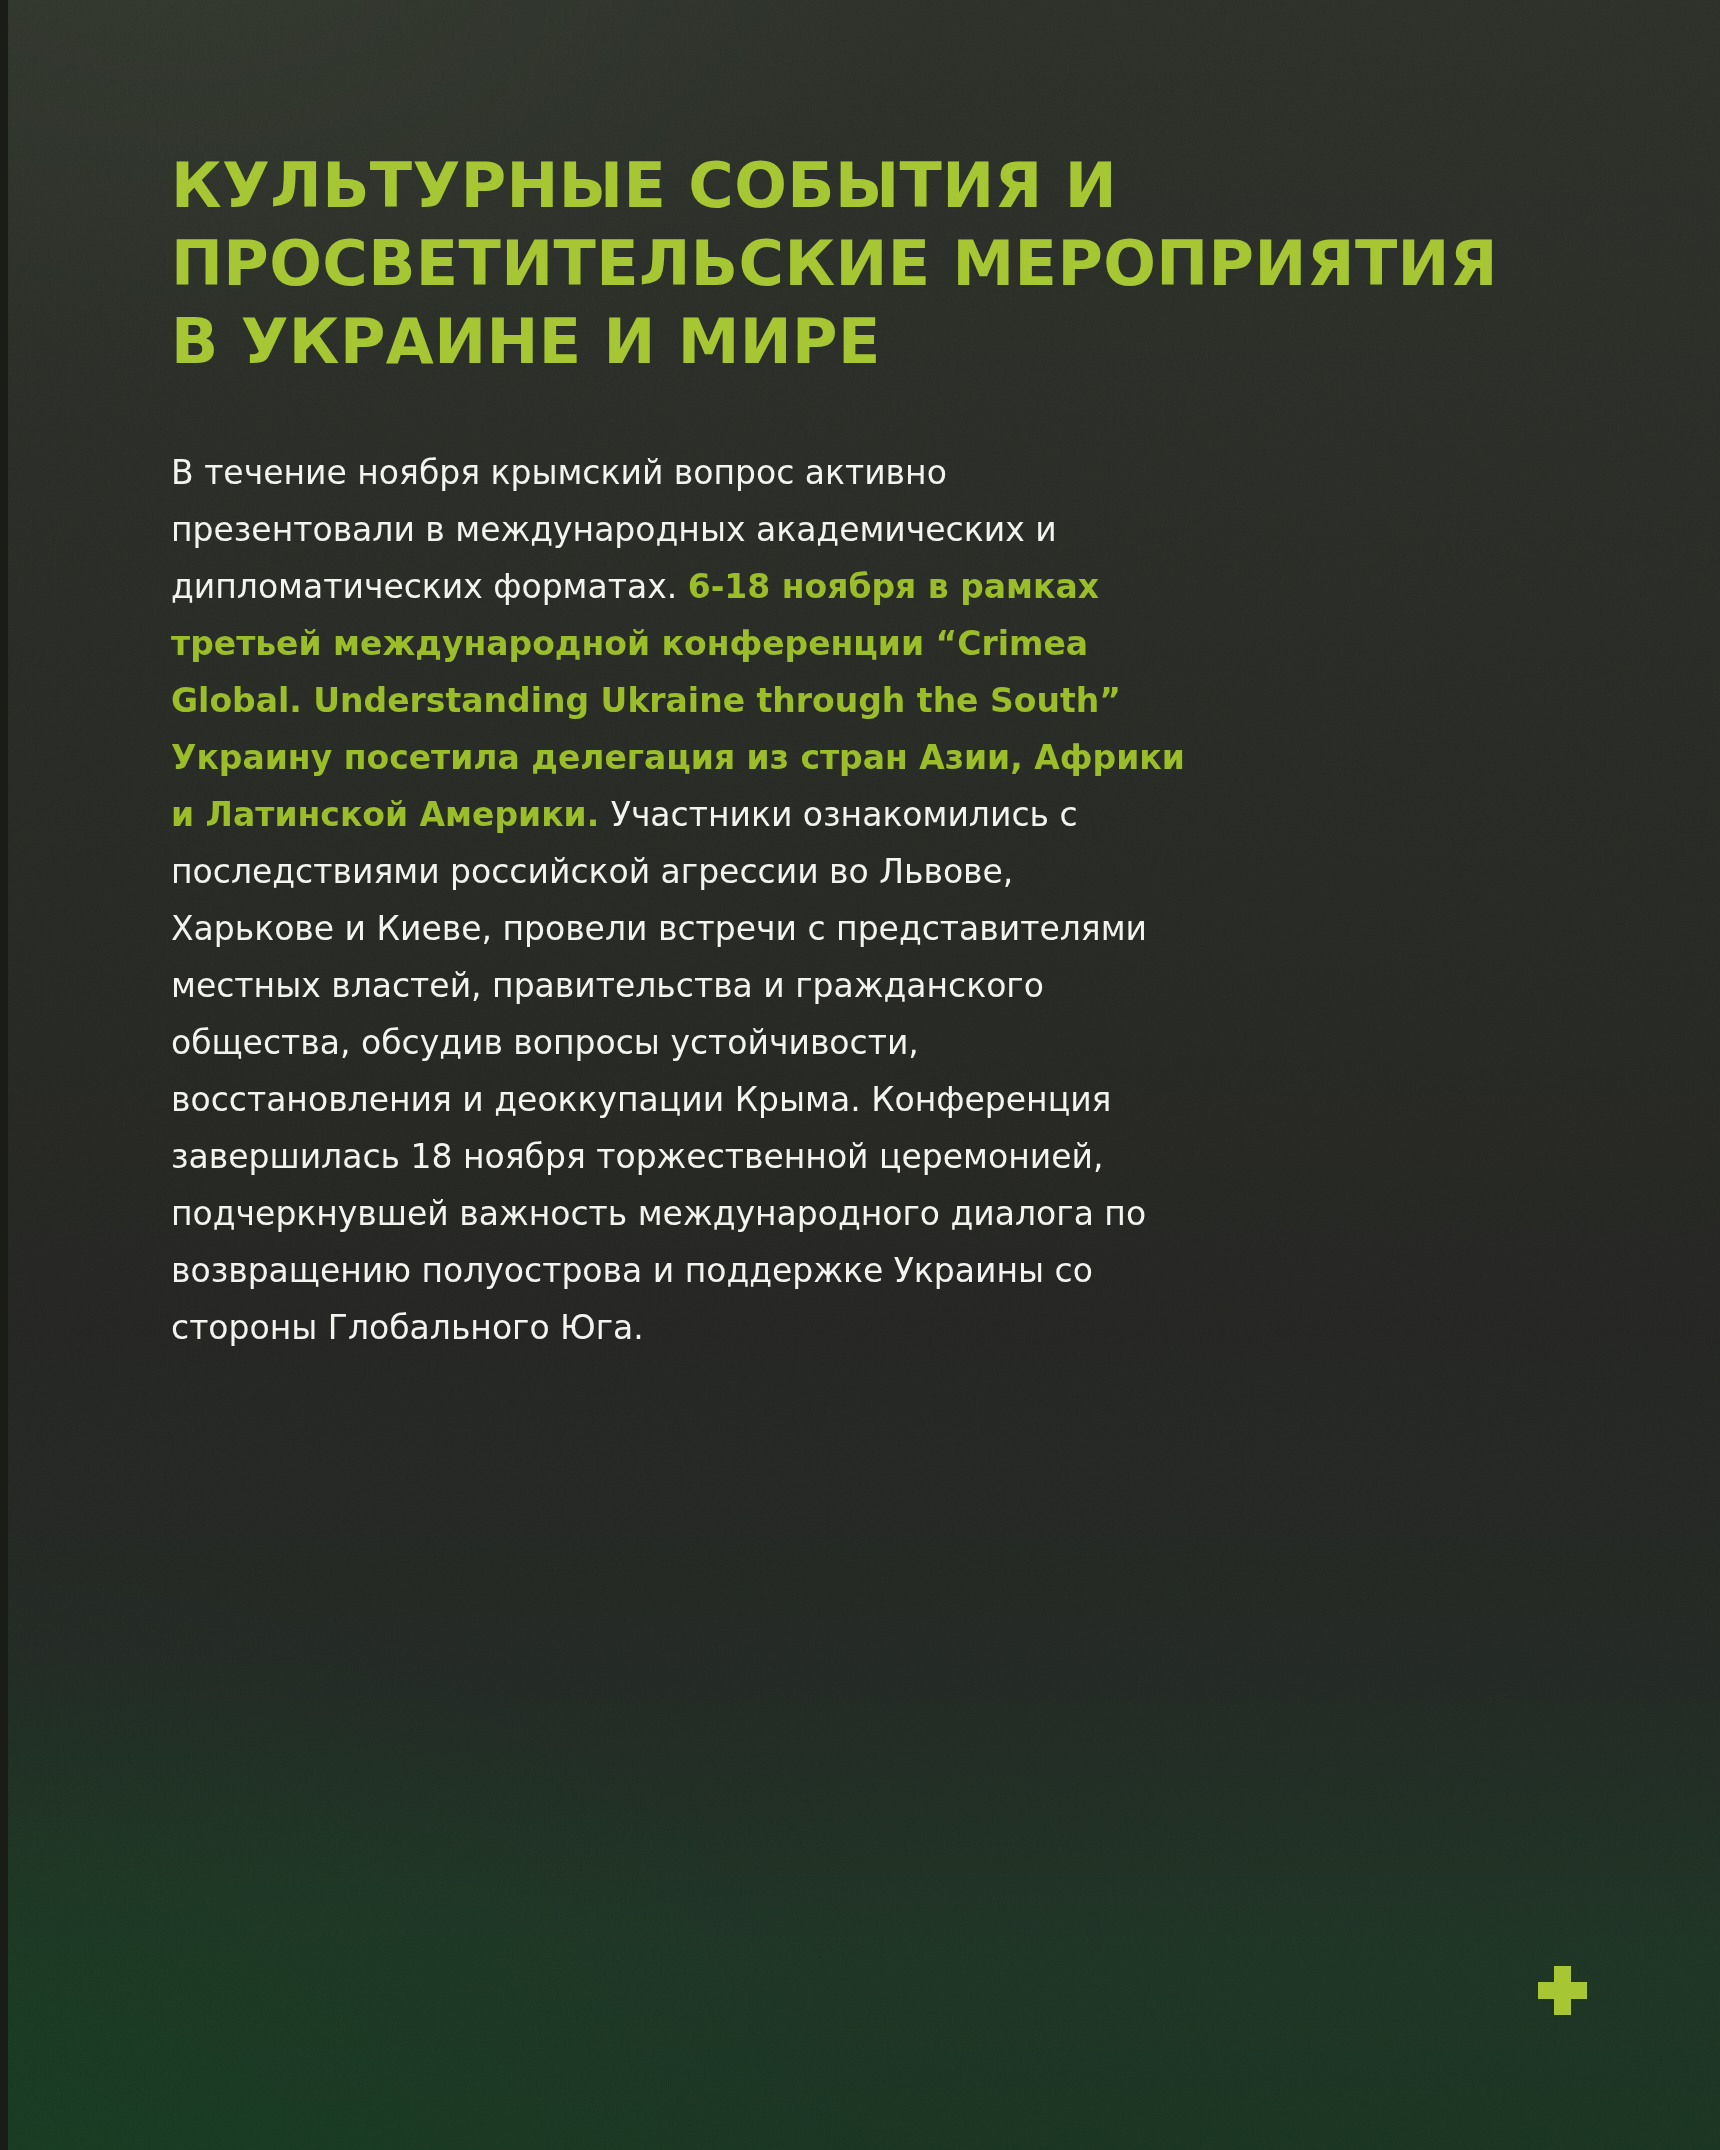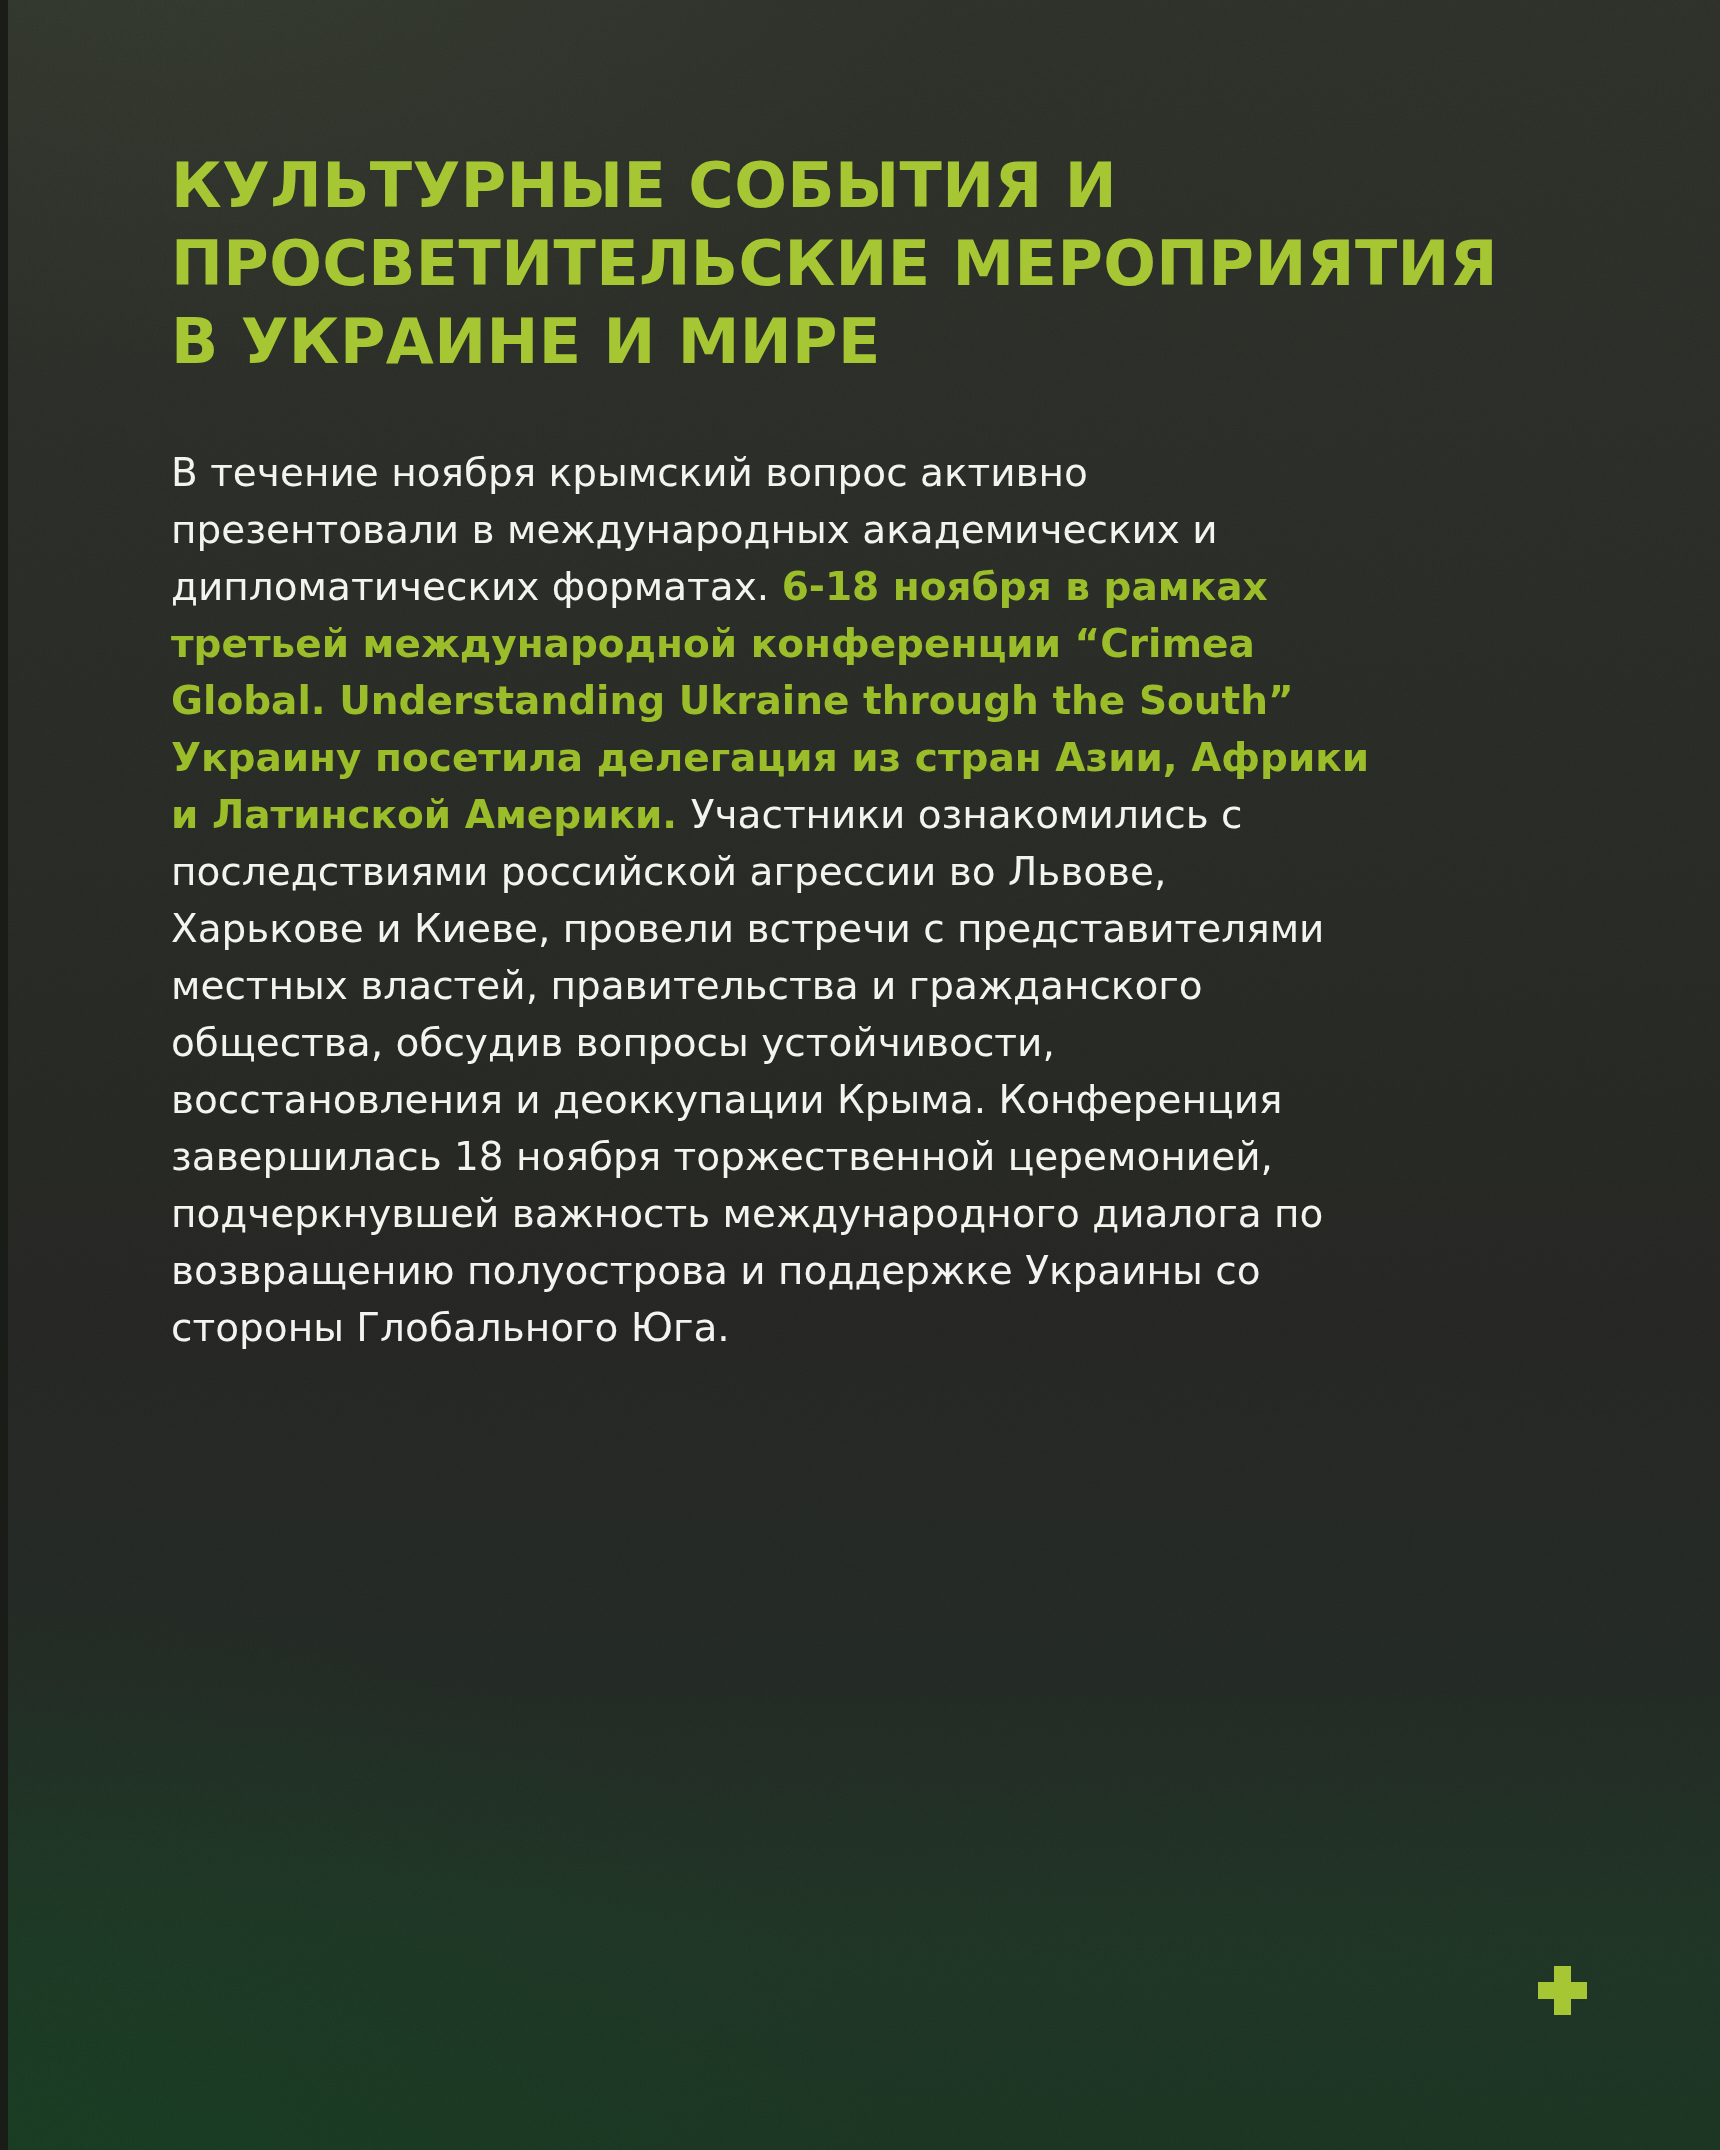--- a/index.html
+++ b/index.html
@@ -54,21 +54,21 @@
     color: #a6c733;
     white-space: pre-line;
     text-transform: uppercase;
   }
   .body-text {
     position: absolute;
     left: 0;
     top: 444px;
     margin: 0;
     width: 1537px;
-    font-size: 39px;
+    font-size: 33px;
     line-height: 57px;
     font-weight: 400;
     color: #f3f4f0;
     white-space: pre-line;
   }
   .seg-normal { color: #f3f4f0; }
   .seg-highlight {
     color: #9bbd2a;
     font-weight: 700;
   }

